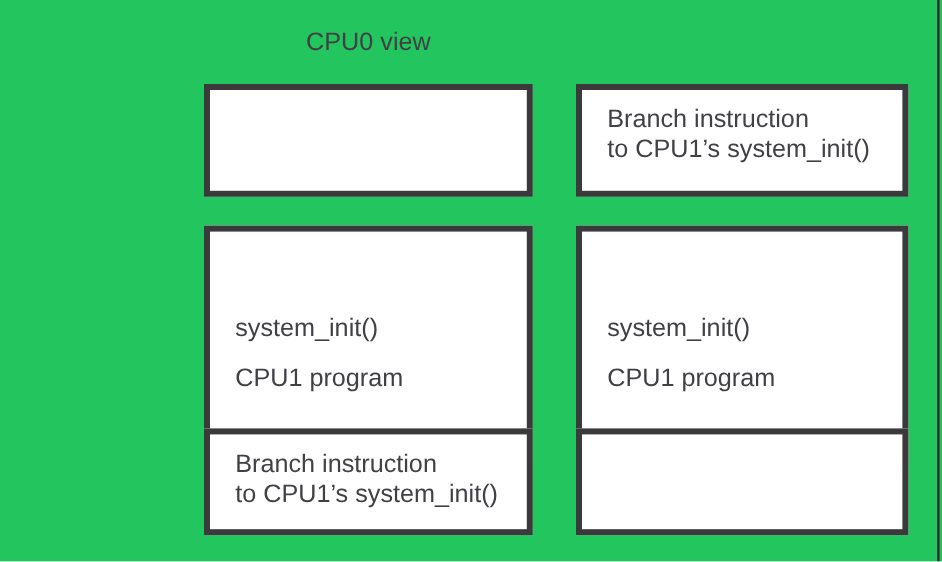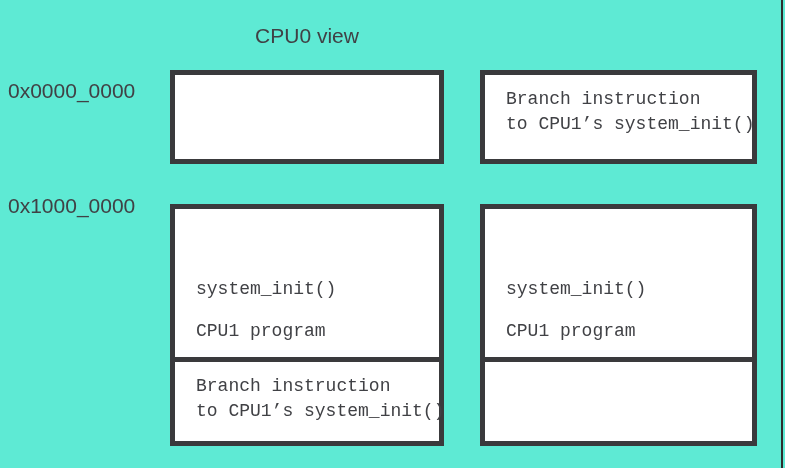--- a/index.html
+++ b/index.html
@@ -4,21 +4,21 @@
 <style>
   html, body {
     margin: 0;
     padding: 0;
     background: #ffffff;
   }
   .canvas {
     position: relative;
     width: 785px;
     height: 468px;
-    background: #5eead4;
+    background: #22c55e;
     font-family: "Liberation Sans", sans-serif;
     color: #404145;
     overflow: hidden;
   }
   .col-header {
     position: absolute;
     top: 24px;
     font-size: 21px;
     line-height: 24px;
     text-align: center;
@@ -41,30 +41,29 @@
 
   .box {
     position: absolute;
     box-sizing: border-box;
     border: 5px solid #3a3a3c;
     background: #ffffff;
   }
   .col-cpu0 { left: 170px; width: 274px; }
   .col-cpu1 { left: 480px; width: 277px; }
   .row-1 { top: 70px;  height: 94px;  }
-  .row-2 { top: 204px; height: 200px; }
+  .row-2 { top: 188px; height: 200px; }
   .row-3 { top: 357px; height: 89px;  }
 
   .box .line {
     position: absolute;
     left: 21px;
-    font-size: 18px;
+    font-size: 21px;
     line-height: 25px;
     white-space: nowrap;
-    font-family: Liberation Mono, monospace;
   }
   .branch-l1 { top: 12px; }
   .branch-l2 { top: 37px; }
   .prog-l1   { top: 68px; }
   .prog-l2   { top: 110px; text-align: right; }
 
   .page-edge {
     position: absolute;
     left: 781px;
     top: 0;
@@ -73,22 +72,20 @@
     background: #2e2e2e;
   }
 </style>
 </head>
 <body>
 
 <div class="canvas">
 
   <div class="col-header hdr-cpu0">CPU0 view</div>
 
-  <div class="addr addr-0">0x0000_0000</div>
-  <div class="addr addr-1">0x1000_0000</div>
 
   <div class="box col-cpu0 row-1"></div>
 
   <div class="box col-cpu0 row-2">
     <div class="line prog-l1">system_init()</div>
     <div class="line prog-l2">CPU1 program</div>
   </div>
 
   <div class="box col-cpu0 row-3">
     <div class="line branch-l1">Branch instruction</div>

